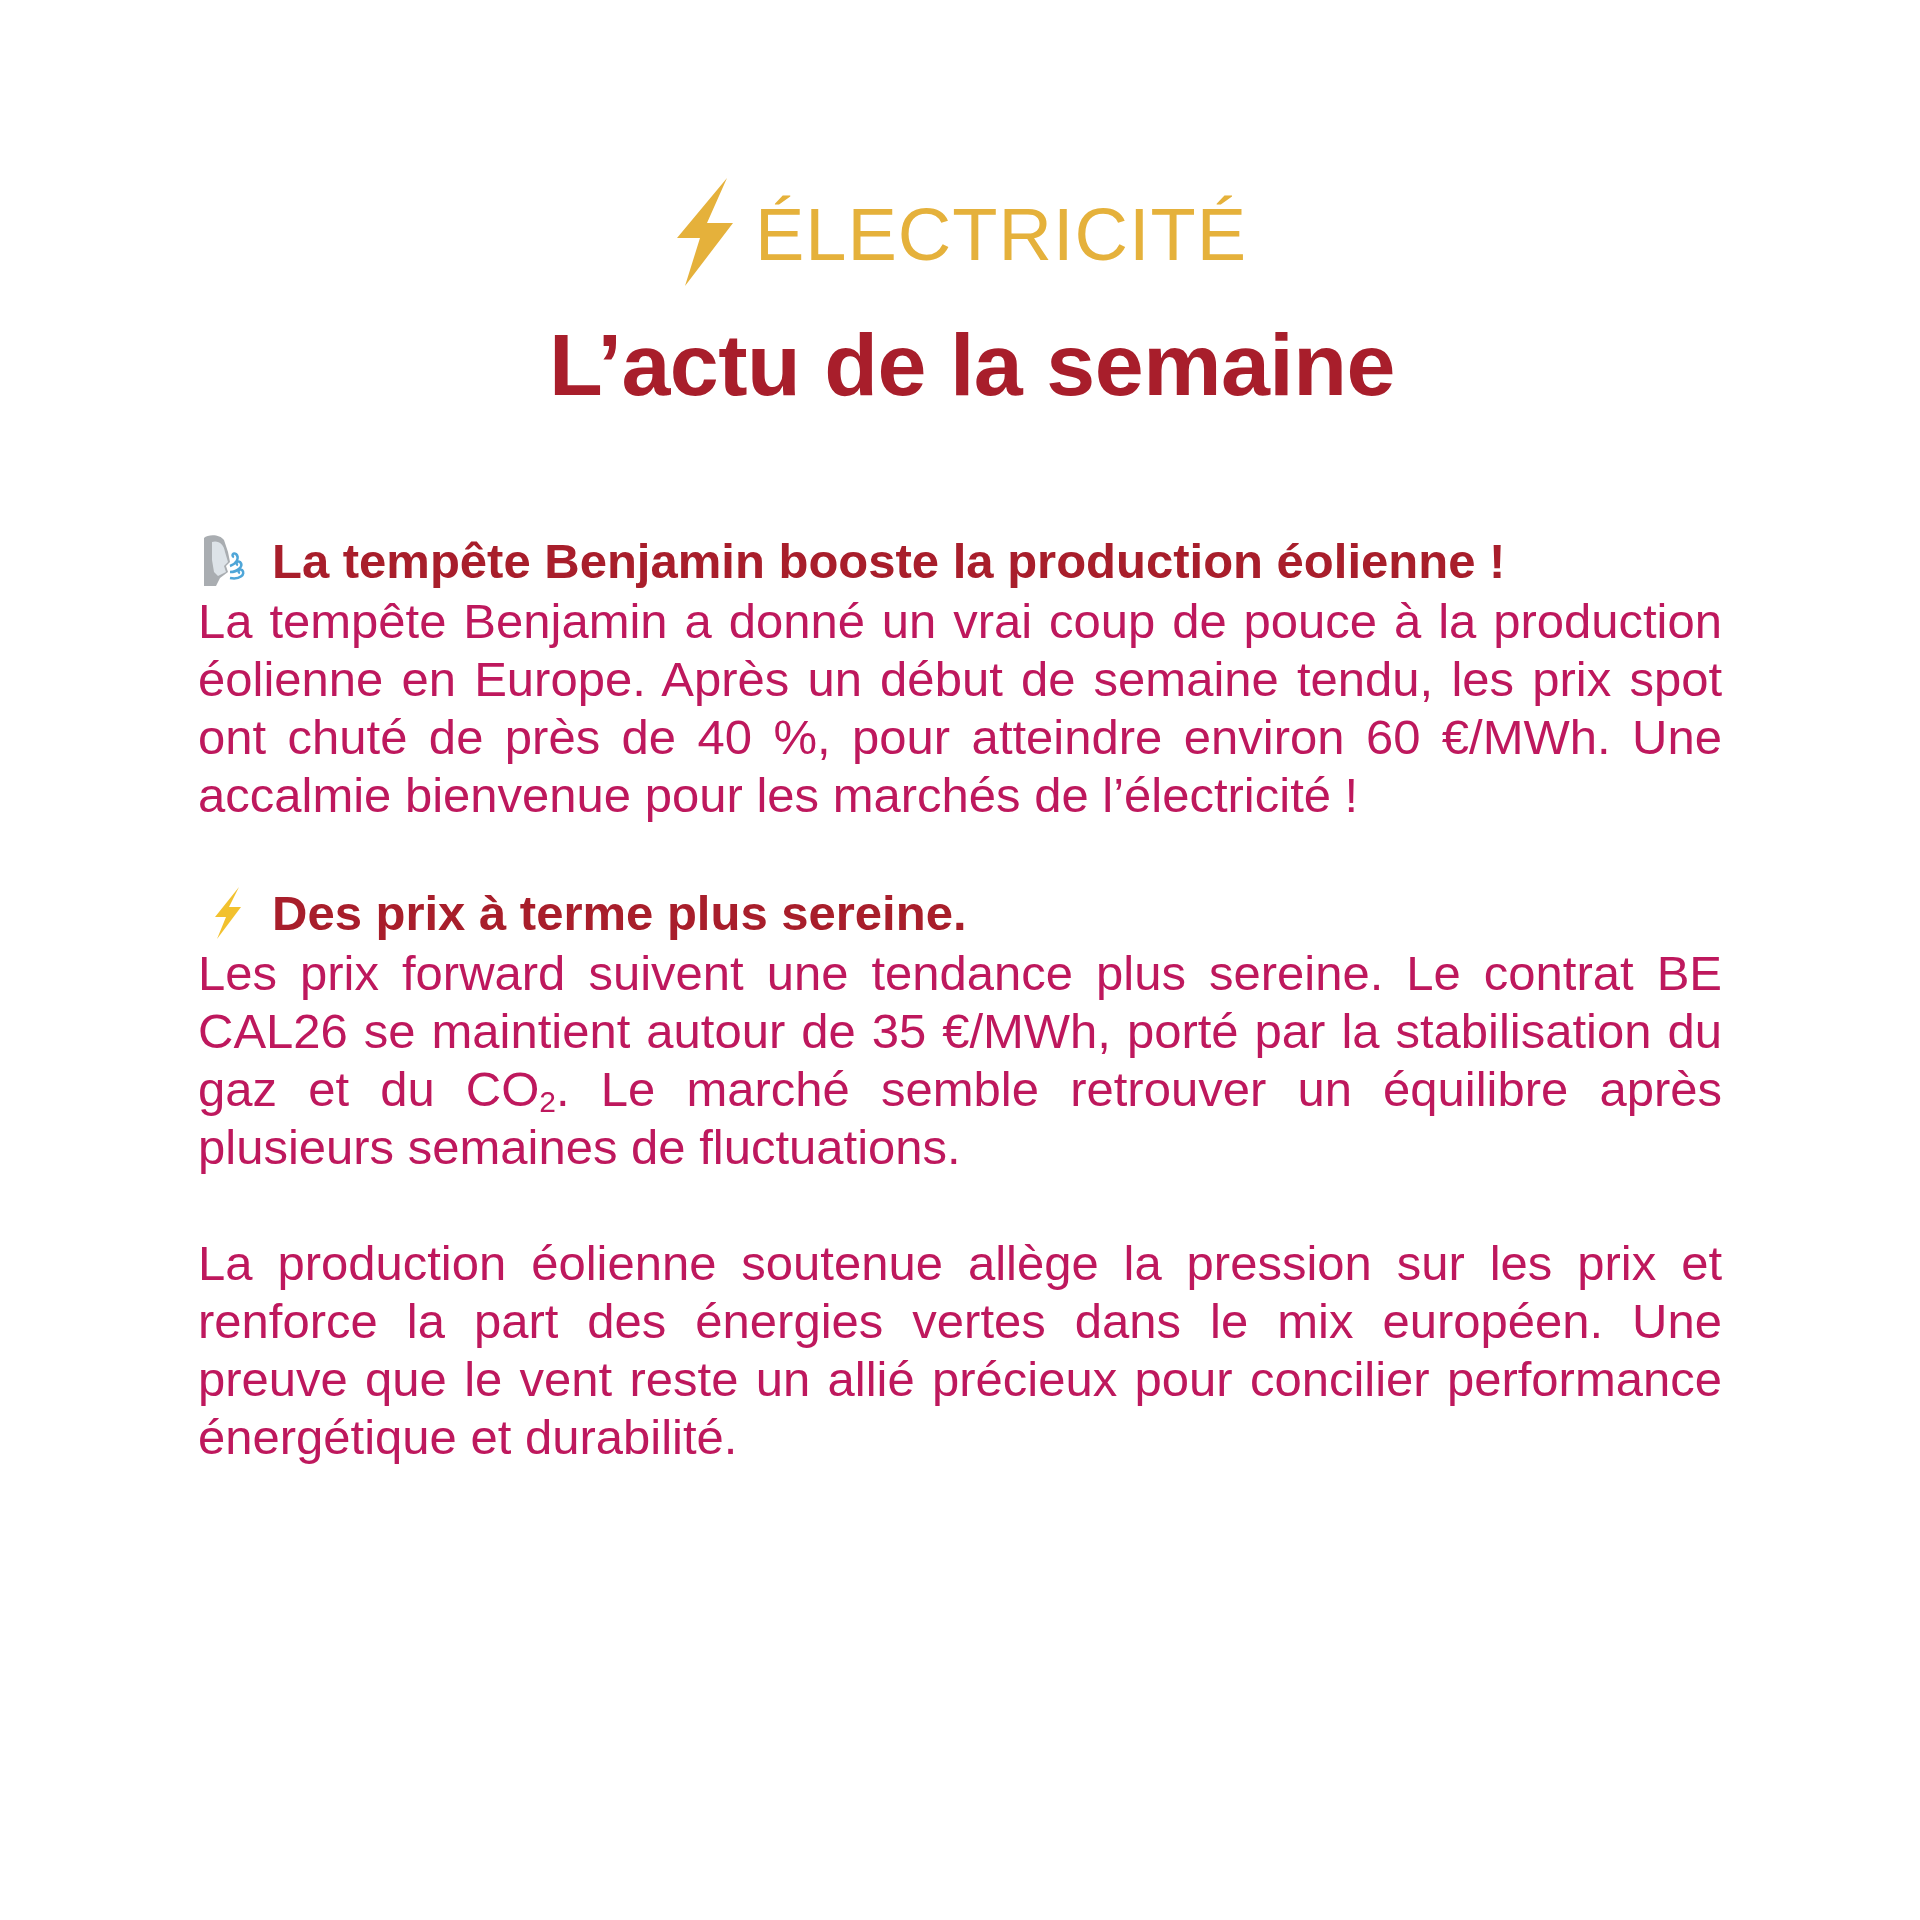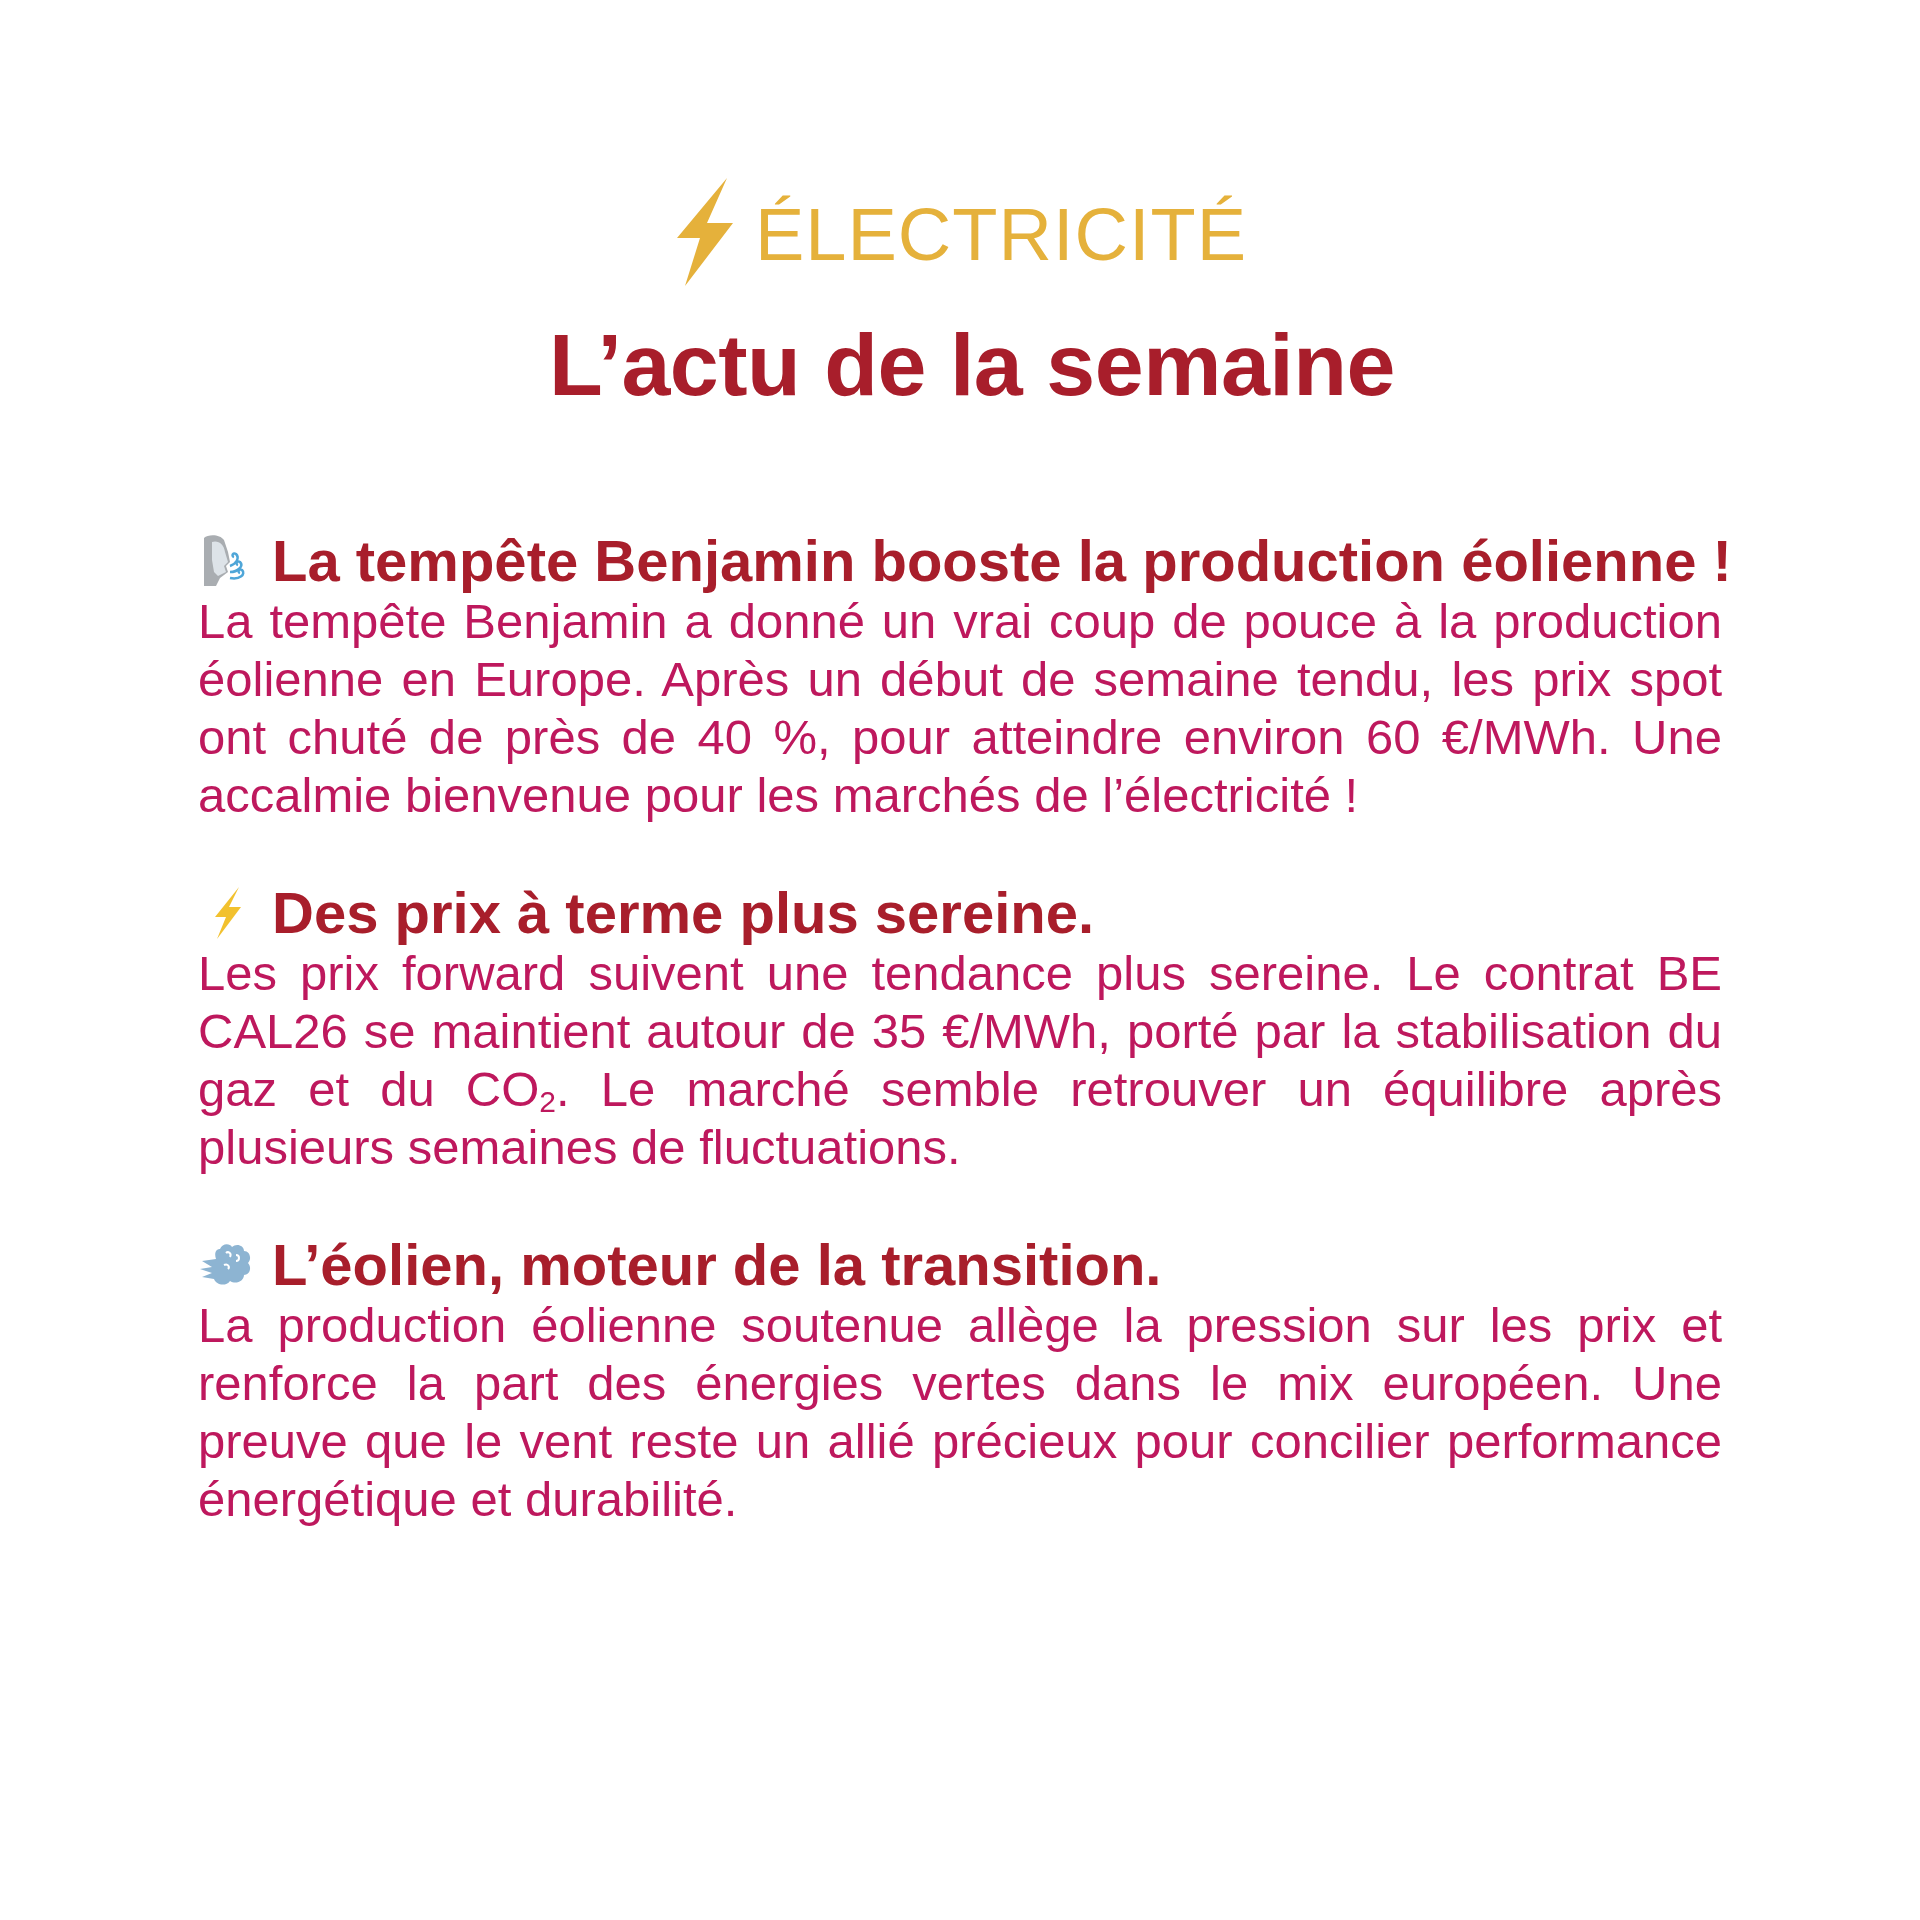--- a/index.html
+++ b/index.html
@@ -68,21 +68,21 @@
       width: 58px;
       height: 58px;
       flex: 0 0 58px;
       margin-right: 16px;
       display: flex;
       align-items: center;
       justify-content: center;
     }
     .article-heading {
       color: #A81E2B;
-      font-size: 58px;
+      font-size: 49px;
       font-weight: 700;
       line-height: 1;
       margin: 0;
       white-space: nowrap;
     }
     .article-body {
       color: #be185d;
       font-size: 49px;
       font-weight: 400;
       line-height: 58px;
@@ -132,25 +132,16 @@
         <svg width="28" height="52" viewBox="0 0 28 52">
           <polygon points="26,0 2,30 13,30 4,52 28,20 16,20" fill="#F2C12E"></polygon>
         </svg>
       </span>
       <h2 class="article-heading">Des prix à terme plus sereine.</h2>
     </div>
     <p class="article-body"><span>Les prix forward suivent une tendance plus sereine. Le contrat BE CAL26 se maintient autour de 35 €/MWh, porté par la stabilisation du gaz et du CO</span><sub>2</sub><span>. Le marché semble retrouver un équilibre après plusieurs semaines de fluctuations.</span></p>
   </section>
 
   <section class="article">
-    <div class="article-head">
-      <span class="article-icon">
-        <svg width="54" height="48" viewBox="0 0 54 48">
-          <path d="M20,8 C22,2 30,2 32,6 C36,2 44,4 44,10 C50,10 52,18 48,22 C52,26 50,34 44,34 C44,40 36,44 30,40 C26,46 16,44 14,38 L2,36 L12,32 L0,28 L12,26 L2,20 L16,18 C14,12 16,8 20,8 Z" fill="#8DB4D2"></path>
-          <path d="M26,12 C28,10 32,12 30,16 M36,14 C40,14 40,20 36,20 M24,24 C28,22 30,26 28,28" stroke="#ffffff" stroke-width="2" fill="none"></path>
-        </svg>
-      </span>
-      <h2 class="article-heading">L’éolien, moteur de la transition.</h2>
-    </div>
     <p class="article-body">La production éolienne soutenue allège la pression sur les prix et renforce la part des énergies vertes dans le mix européen. Une preuve que le vent reste un allié précieux pour concilier performance énergétique et durabilité.</p>
   </section>
 
 </div>
 
 </body></html>

